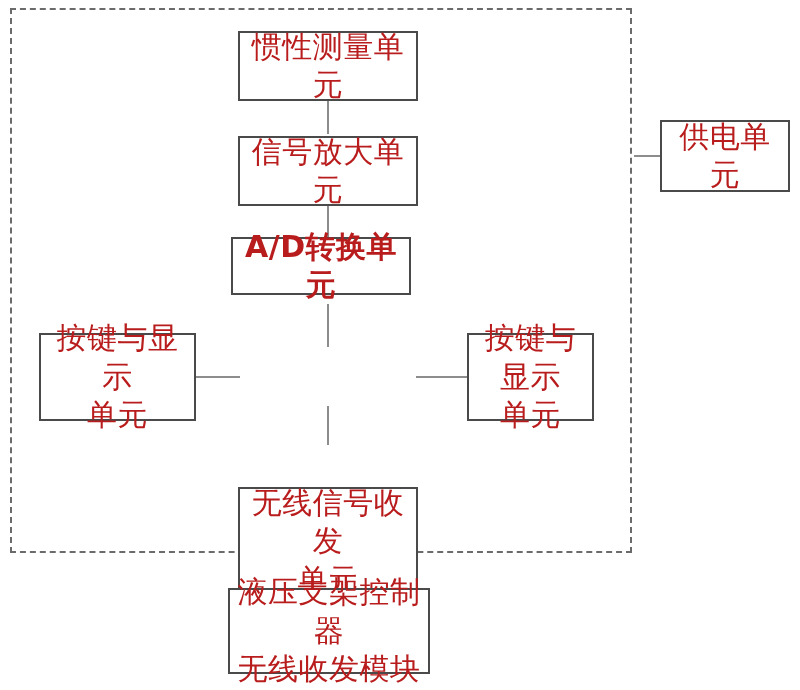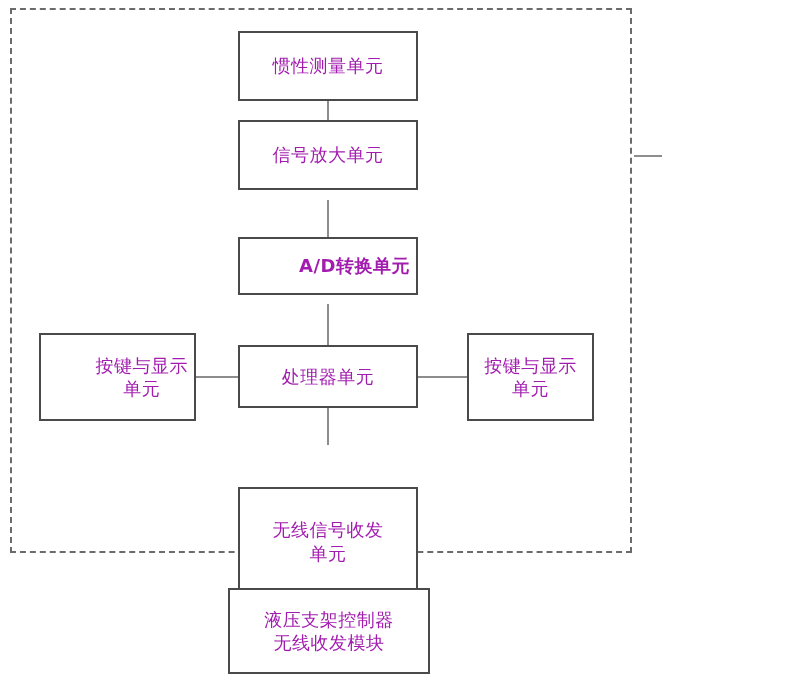--- a/index.html
+++ b/index.html
@@ -27,22 +27,22 @@
   
   .node {
     position: absolute;
     box-sizing: border-box;
     border: 2px solid #4a4a4a;
     background: #ffffff;
     display: flex;
     align-items: center;
     justify-content: center;
     text-align: center;
-    color: #a21caf;
-    font-size: 18px;
+    color: #b91c1c;
+    font-size: 30px;
     line-height: 1.28;
     letter-spacing: 0.5px;
     z-index: 3;
   }
   .node.bold {
     font-weight: 700;
   }
   .node .label {
     display: block;
     padding: 0 6px;
@@ -78,46 +78,46 @@
   <div class="conn h" style="left:416px; top:376px; width:53px;"></div>
 
   <div class="conn v" style="left:327px; top:536px; height:54px;"></div>
 
   <div class="conn h" style="left:634px; top:155px; width:28px;"></div>
 
   <div class="node" style="left:238px; top:31px; width:180px; height:70px;">
     <span class="label">惯性测量单元</span>
   </div>
 
-  <div class="node" style="left:238px; top:120px; width:180px; height:70px;">
+  <div class="node" style="left:238px; top:136px; width:180px; height:70px;">
     <span class="label">信号放大单元</span>
   </div>
 
-  <div class="node bold" style="left:238px; top:237px; width:180px; height:58px;justify-content:flex-end;">
+  <div class="node bold" style="left:231px; top:237px; width:180px; height:58px;justify-content:flex-end;">
     <span class="label">A/D转换单元</span>
   </div>
 
-  <div class="node" style="left:238px; top:345px; width:180px; height:63px;">
-    <span class="label">处理器单元</span>
-  </div>
 
   <div class="node" style="left:39px; top:333px; width:157px; height:88px;justify-content:flex-end;">
     <span class="label">按键与显示
 单元</span>
   </div>
 
   <div class="node" style="left:467px; top:333px; width:127px; height:88px;">
     <span class="label">按键与显示
 单元</span>
   </div>
 
   <div class="node" style="left:238px; top:443px; width:180px; height:109px;margin-top:44px;">
     <span class="label">无线信号收发
 单元</span>
   </div>
 
+  <div class="node" style="left:660px; top:120px; width:130px; height:72px;">
+    <span class="label">供电单元</span>
+  </div>
 
   <div class="node" style="left:228px; top:588px; width:202px; height:86px;">
     <span class="label">液压支架控制器
 无线收发模块</span>
   </div>
 
 </div>
 
 </body></html>

